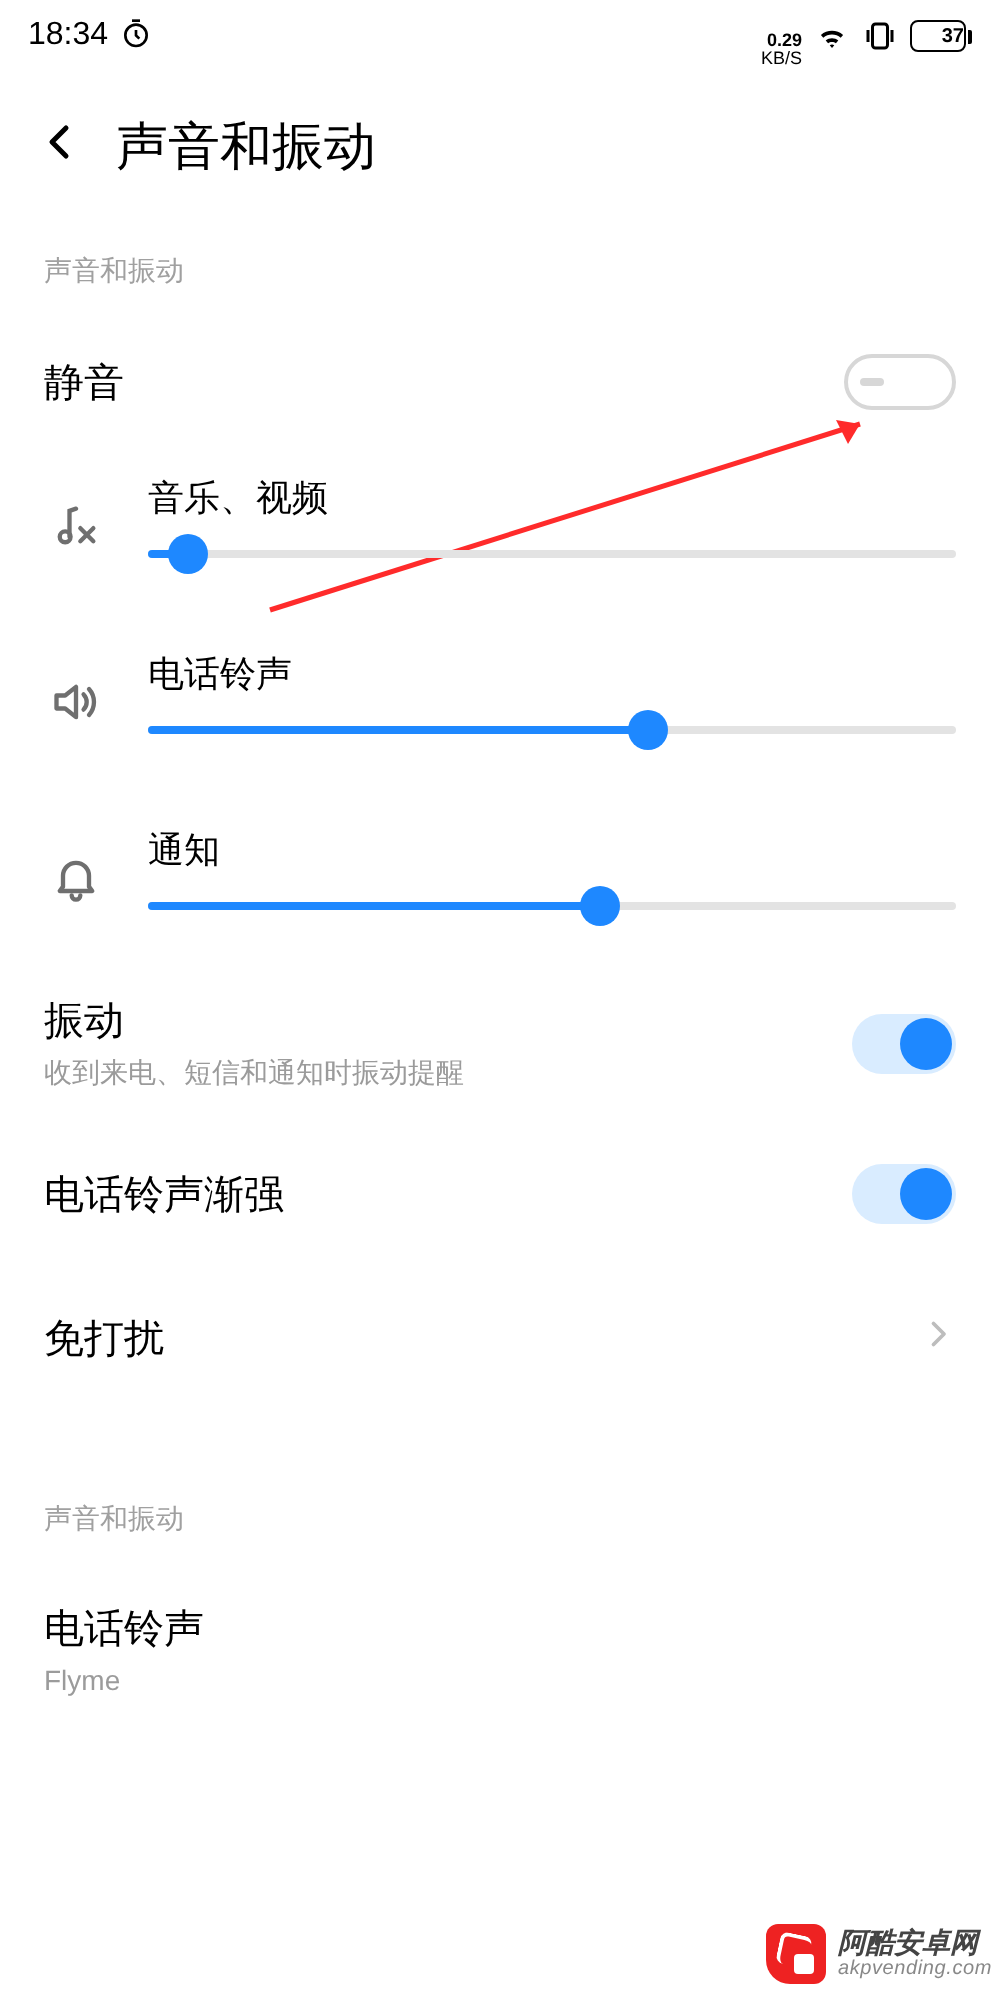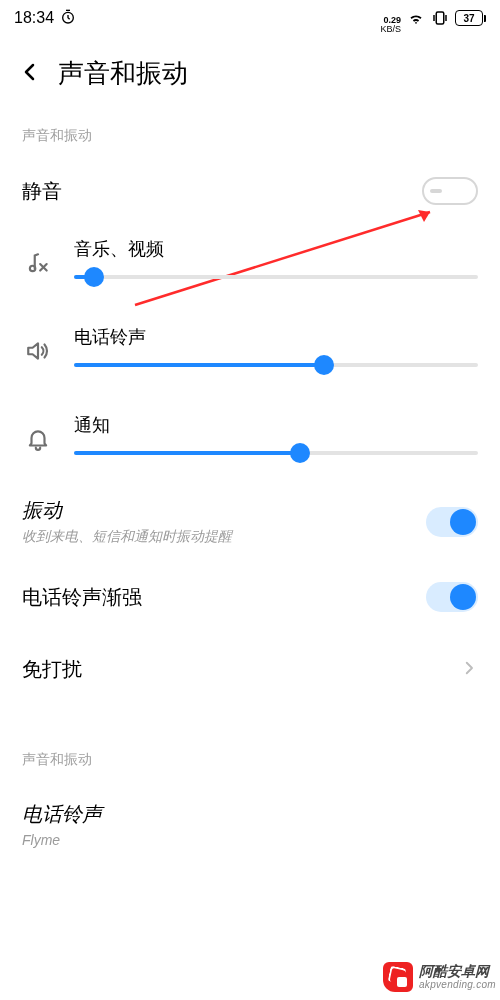--- a/index.html
+++ b/index.html
@@ -22,21 +22,21 @@
     padding: 0 14px;
     font-size: 16px;
     font-weight: 500;
   }
   .status-left { display: flex; gap: 6px; }
   .status-right { display: flex; align-items: center; gap: 6px; }
   .timer-icon svg, .status-right svg { display:block; }
   .kbs { font-size: 9px; line-height: 1; text-align:right; }
   .kbs .top{ font-weight:600;margin-top:14px;}
   .battery-box { display:flex; align-items:center; gap:1px;}
-  .battery-out { width:28px; height:16px; border:1.5px solid #000; border-radius:4px; display:flex; align-items:center; justify-content:center; font-size:10px; font-weight:600;}
+  .battery-out { width:28px; height:16px; border:1.5px solid #000; border-radius:4px; display:flex; align-items:center; justify-content:flex-end; font-size:10px; font-weight:600;}
   .battery-tip { width:2px; height:7px; background:#000; border-radius:0 1px 1px 0;}
 
   
   .header {
     display: flex;
     align-items: center;
     padding: 20px 18px 24px 18px;
     gap: 16px;
   }
   .page-title {
@@ -53,21 +53,21 @@
 
   
   .row {
     display:flex;
     align-items:center;
     padding: 14px 22px;
     position:relative;
   }
   .row .label { font-size: 20px; flex:1; }
   .row .sub { color:#9b9b9b; font-size:14px; margin-top:4px;}
-  .col { display:flex; flex-direction:column; flex:1;font-style:italic;}
+  .col { display:flex; flex-direction:column; flex:1;}
 
   
   .toggle-off {
     width: 56px; height: 28px;
     border: 2px solid #d7d7d7;
     border-radius: 15px;
     display:flex; align-items:center;
     padding-left:6px;
   }
   .toggle-off .dash{

